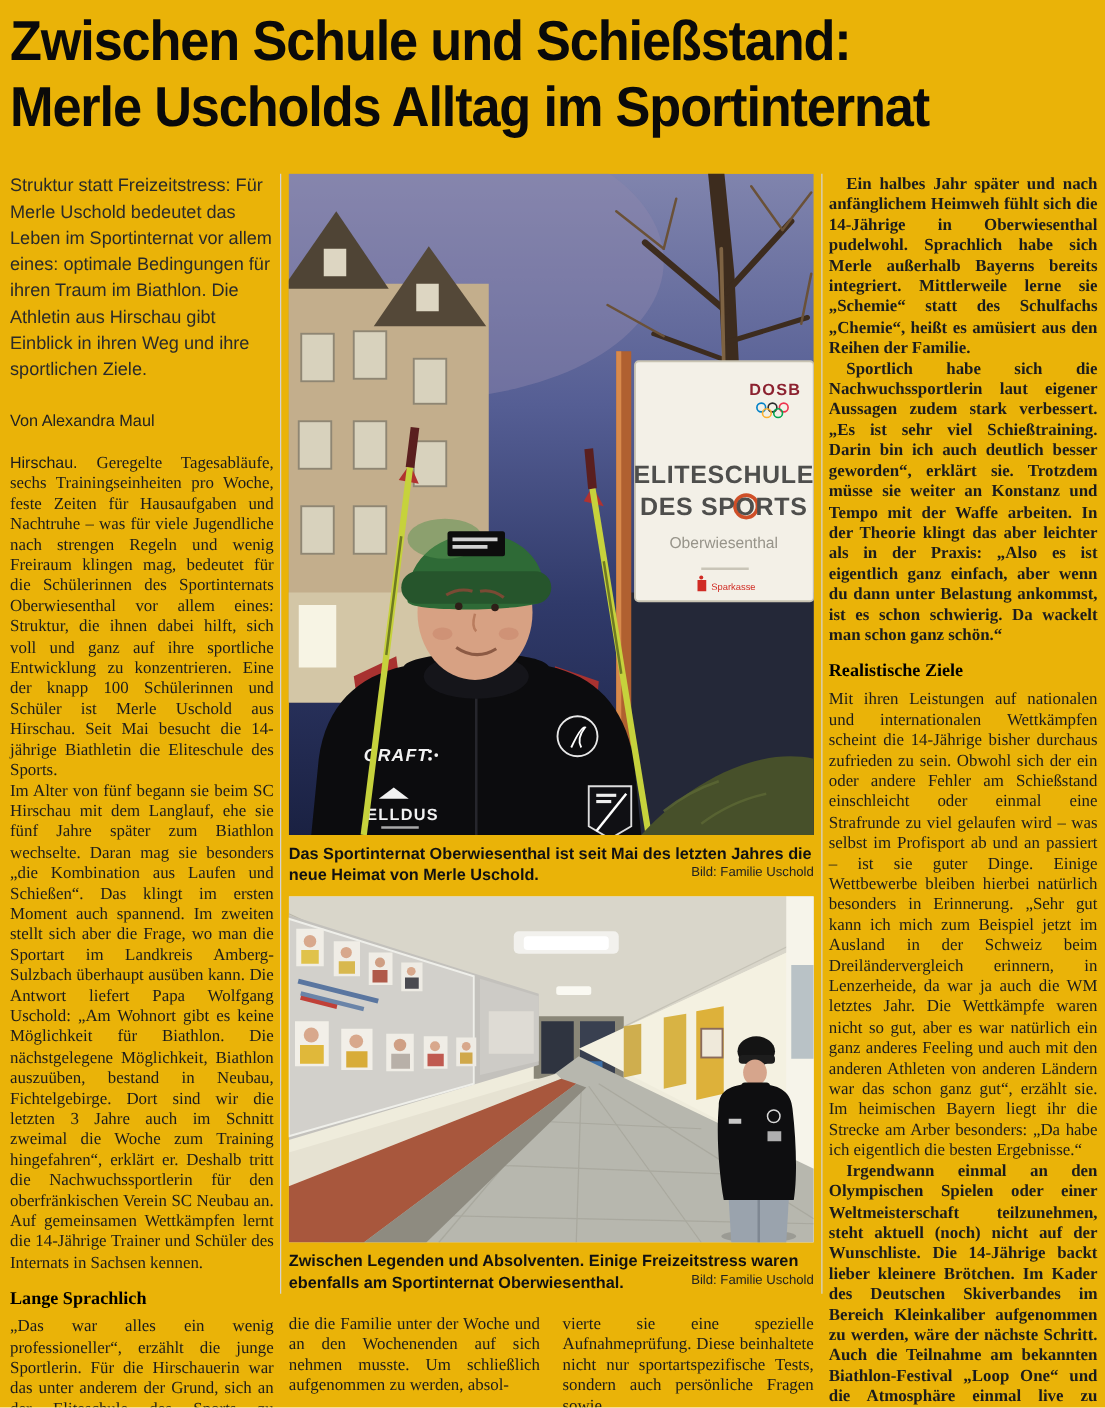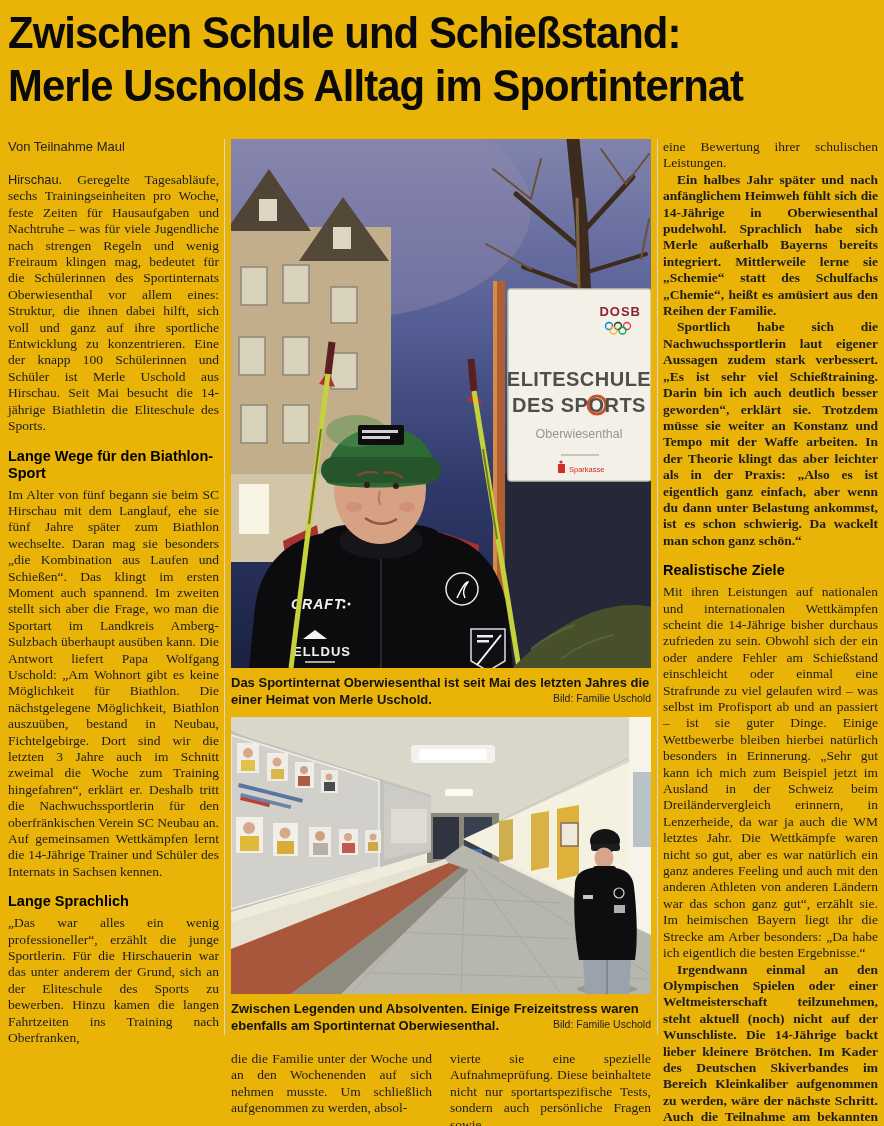--- a/index.html
+++ b/index.html
@@ -19,21 +19,21 @@
   #rule1{left:224px;} #rule2{left:657px;}
   
   .lede{font-family:"Liberation Sans",sans-serif;font-size:14.5px;line-height:21px;
         color:#2a2a2a;margin:0 0 22px 0;}
   .byline{font-family:"Liberation Sans",sans-serif;font-size:13px;color:#222;margin:0 0 18px 0;}
   
   .body{font-size:13.5px;line-height:16.4px;text-align:justify;margin:0;color:#1c1c1c;
         hyphens:auto;}
   .body.ind{text-indent:14px;font-weight:bold;}
   .loc{font-family:"Liberation Sans",sans-serif;font-size:12.8px;font-weight:normal;}
-  h3.subhead{font-family:Liberation Sans, sans-serif;font-size:14.5px;font-weight:bold;
+  h3.subhead{font-family:Liberation Serif, serif;font-size:14.5px;font-weight:bold;
         color:#000;margin:13px 0 5px 0;line-height:17px;}
   
   .ph{display:block;width:420px;}
   
   .cap{position:relative;margin:7px 0 0 0;font-family:"Liberation Sans",sans-serif;
        font-weight:bold;font-size:13px;line-height:16.5px;color:#111;}
   .cap-credit{position:absolute;right:0;bottom:2px;font-weight:normal;font-size:10.5px;color:#222;text-align:right;}
   
   .midcols{display:flex;gap:18px;margin-top:17px;}
   .midcols .body{width:201px;}
@@ -45,23 +45,23 @@
 
   <div id="headline">
     <div>Zwischen Schule und Schießstand:</div>
     <div>Merle Uscholds Alltag im Sportinternat</div>
   </div>
 
   <div class="vrule" id="rule1"></div>
   <div class="vrule" id="rule2"></div>
 
   <div class="col" id="col-left">
-    <p class="byline">Von Teilnahme Maul</p>
+    <p class="lede">Struktur statt Freizeitstress: Für Merle Uschold bedeutet das Leben im Sportinternat vor allem eines: optimale Bedingungen für ihren Traum im Biathlon. Die Athletin aus Hirschau gibt Einblick in ihren Weg und ihre sportlichen Ziele.</p>
+    <p class="byline">Von Alexandra Maul</p>
     <p class="body"><b class="loc">Hirschau.</b> <span>Geregelte Tagesabläufe, sechs Trainingseinheiten pro Woche, feste Zeiten für Hausaufgaben und Nachtruhe – was für viele Jugendliche nach strengen Regeln und wenig Freiraum klingen mag, bedeutet für die Schülerinnen des Sportinternats Oberwiesenthal vor allem eines: Struktur, die ihnen dabei hilft, sich voll und ganz auf ihre sportliche Entwicklung zu konzentrieren. Eine der knapp 100 Schülerinnen und Schüler ist Merle Uschold aus Hirschau. Seit Mai besucht die 14-jährige Biathletin die Eliteschule des Sports.</span></p>
-    <h3 class="subhead">Lange Wege für den Biathlon-Sport</h3>
     <p class="body">Im Alter von fünf begann sie beim SC Hirschau mit dem Langlauf, ehe sie fünf Jahre später zum Biathlon wechselte. Daran mag sie besonders „die Kombination aus Laufen und Schießen“. Das klingt im ersten Moment auch spannend. Im zweiten stellt sich aber die Frage, wo man die Sportart im Landkreis Amberg-Sulzbach überhaupt ausüben kann. Die Antwort liefert Papa Wolfgang Uschold: „Am Wohnort gibt es keine Möglichkeit für Biathlon. Die nächstgelegene Möglichkeit, Biathlon auszuüben, bestand in Neubau, Fichtelgebirge. Dort sind wir die letzten 3 Jahre auch im Schnitt zweimal die Woche zum Training hingefahren“, erklärt er. Deshalb tritt die Nachwuchssportlerin für den oberfränkischen Verein SC Neubau an. Auf gemeinsamen Wettkämpfen lernt die 14-Jährige Trainer und Schüler des Internats in Sachsen kennen.</p>
     <h3 class="subhead">Lange Sprachlich</h3>
     <p class="body">„Das war alles ein wenig professioneller“, erzählt die junge Sportlerin. Für die Hirschauerin war das unter anderem der Grund, sich an der Eliteschule des Sports zu bewerben. Hinzu kamen die langen Fahrtzeiten ins Training nach Oberfranken,</p>
   </div>
 
   <div class="col" id="col-mid">
 
     <svg class="ph" viewBox="0 0 420 529" width="420" height="529" preserveAspectRatio="none">
       <defs>
         <linearGradient id="sky" x1="0" y1="0" x2="0" y2="1">
@@ -198,21 +198,21 @@
           <line x1="243" y1="252" x2="288" y2="529" stroke="#c6d23c" stroke-width="5"></line>
           <line x1="90" y1="290" x2="78" y2="385" stroke="#6f7a22" stroke-width="2"></line>
           <line x1="252" y1="310" x2="266" y2="400" stroke="#6f7a22" stroke-width="2"></line>
         </g>
       </g>
       <path d="M282,529 L420,529 L420,468 C382,460 344,478 316,498 C302,509 291,519 282,529 Z" fill="#47502a"></path>
       <path d="M300,510 q20,-16 44,-24 M330,520 q24,-18 52,-24" stroke="#5d6834" stroke-width="2" fill="none" opacity=".8"></path>
     </svg>
 
     <div class="cap">
-      <span>Das Sportinternat Oberwiesenthal ist seit Mai des letzten Jahres die einer Heimat von Merle Uschold.</span>
+      <span>Das Sportinternat Oberwiesenthal ist seit Mai des letzten Jahres die neue Heimat von Merle Uschold.</span>
       <span class="cap-credit">Bild: Familie Uschold</span>
     </div>
 
     <svg class="ph" viewBox="0 0 420 277" width="420" height="277" preserveAspectRatio="none" style="margin-top:9px">
       <rect x="0" y="0" width="420" height="277" fill="#efecdc"></rect>
       <polygon points="0,18 0,0 420,0 420,35 232,122" fill="#d9d6ca"></polygon>
       <line x1="0" y1="14" x2="230" y2="120" stroke="#bab7ab" stroke-width="1"></line>
       <line x1="420" y1="30" x2="234" y2="121" stroke="#c5c2b6" stroke-width="1"></line>
       <g>
         <rect x="180" y="28" width="84" height="18" rx="4" fill="#ffffff" opacity=".65"></rect>
@@ -331,21 +331,20 @@
       <span class="cap-credit">Bild: Familie Uschold</span>
     </div>
 
     <div class="midcols">
       <p class="body">die die Familie unter der Woche und an den Wochenenden auf sich nehmen musste. Um schließlich aufgenommen zu werden, absol-</p>
       <p class="body">vierte sie eine spezielle Aufnahmeprüfung. Diese beinhaltete nicht nur sportartspezifische Tests, sondern auch persönliche Fragen sowie</p>
     </div>
   </div>
 
   <div class="col" id="col-right">
-    <p class="body">eine Bewertung ihrer schulischen Leistungen.</p>
     <p class="body ind">Ein halbes Jahr später und nach anfänglichem Heimweh fühlt sich die 14-Jährige in Oberwiesenthal pudelwohl. Sprachlich habe sich Merle außerhalb Bayerns bereits integriert. Mittlerweile lerne sie „Schemie“ statt des Schulfachs „Chemie“, heißt es amüsiert aus den Reihen der Familie.</p>
     <p class="body ind">Sportlich habe sich die Nachwuchssportlerin laut eigener Aussagen zudem stark verbessert. „Es ist sehr viel Schießtraining. Darin bin ich auch deutlich besser geworden“, erklärt sie. Trotzdem müsse sie weiter an Konstanz und Tempo mit der Waffe arbeiten. In der Theorie klingt das aber leichter als in der Praxis: „Also es ist eigentlich ganz einfach, aber wenn du dann unter Belastung ankommst, ist es schon schwierig. Da wackelt man schon ganz schön.“</p>
     <h3 class="subhead">Realistische Ziele</h3>
     <p class="body">Mit ihren Leistungen auf nationalen und internationalen Wettkämpfen scheint die 14-Jährige bisher durchaus zufrieden zu sein. Obwohl sich der ein oder andere Fehler am Schießstand einschleicht oder einmal eine Strafrunde zu viel gelaufen wird – was selbst im Profisport ab und an passiert – ist sie guter Dinge. Einige Wettbewerbe bleiben hierbei natürlich besonders in Erinnerung. „Sehr gut kann ich mich zum Beispiel jetzt im Ausland in der Schweiz beim Dreiländervergleich erinnern, in Lenzerheide, da war ja auch die WM letztes Jahr. Die Wettkämpfe waren nicht so gut, aber es war natürlich ein ganz anderes Feeling und auch mit den anderen Athleten von anderen Ländern war das schon ganz gut“, erzählt sie. Im heimischen Bayern liegt ihr die Strecke am Arber besonders: „Da habe ich eigentlich die besten Ergebnisse.“</p>
     <p class="body ind">Irgendwann einmal an den Olympischen Spielen oder einer Weltmeisterschaft teilzunehmen, steht aktuell (noch) nicht auf der Wunschliste. Die 14-Jährige backt lieber kleinere Brötchen. Im Kader des Deutschen Skiverbandes im Bereich Kleinkaliber aufgenommen zu werden, wäre der nächste Schritt. Auch die Teilnahme am bekannten Biathlon-Festival „Loop One“ und die Atmosphäre einmal live zu erleben, ist ein Ziel. Wo die Reise der jungen Nachwuchssportlerin hingeht, ist offen. Gute Voraussetzungen hat die Biathletin allemal.</p>
   </div>
 
 </div>
 
 </body></html>

